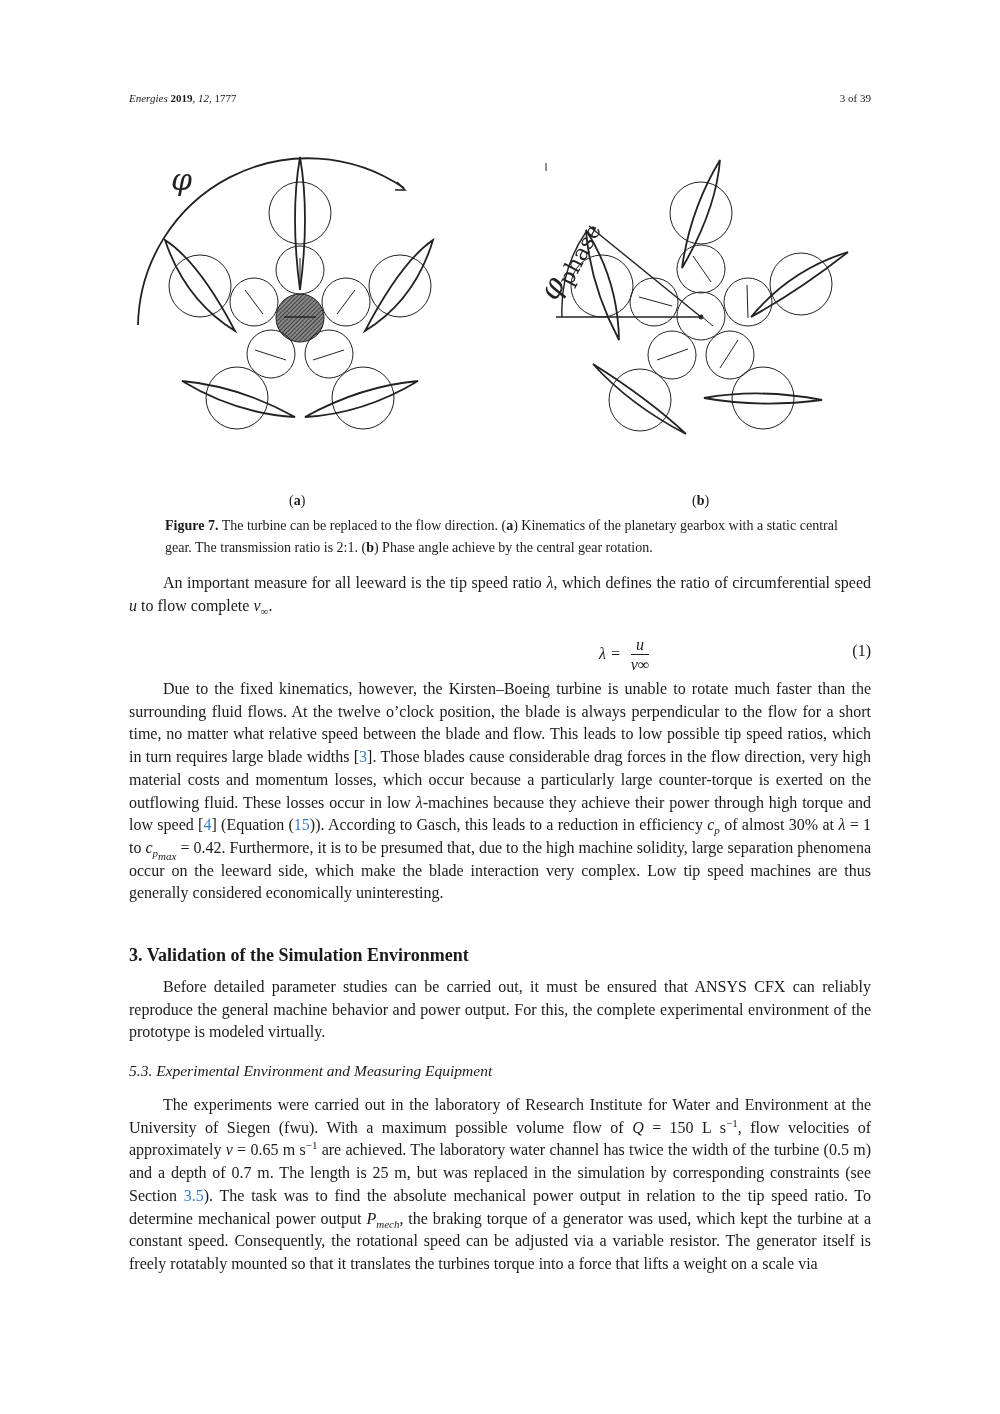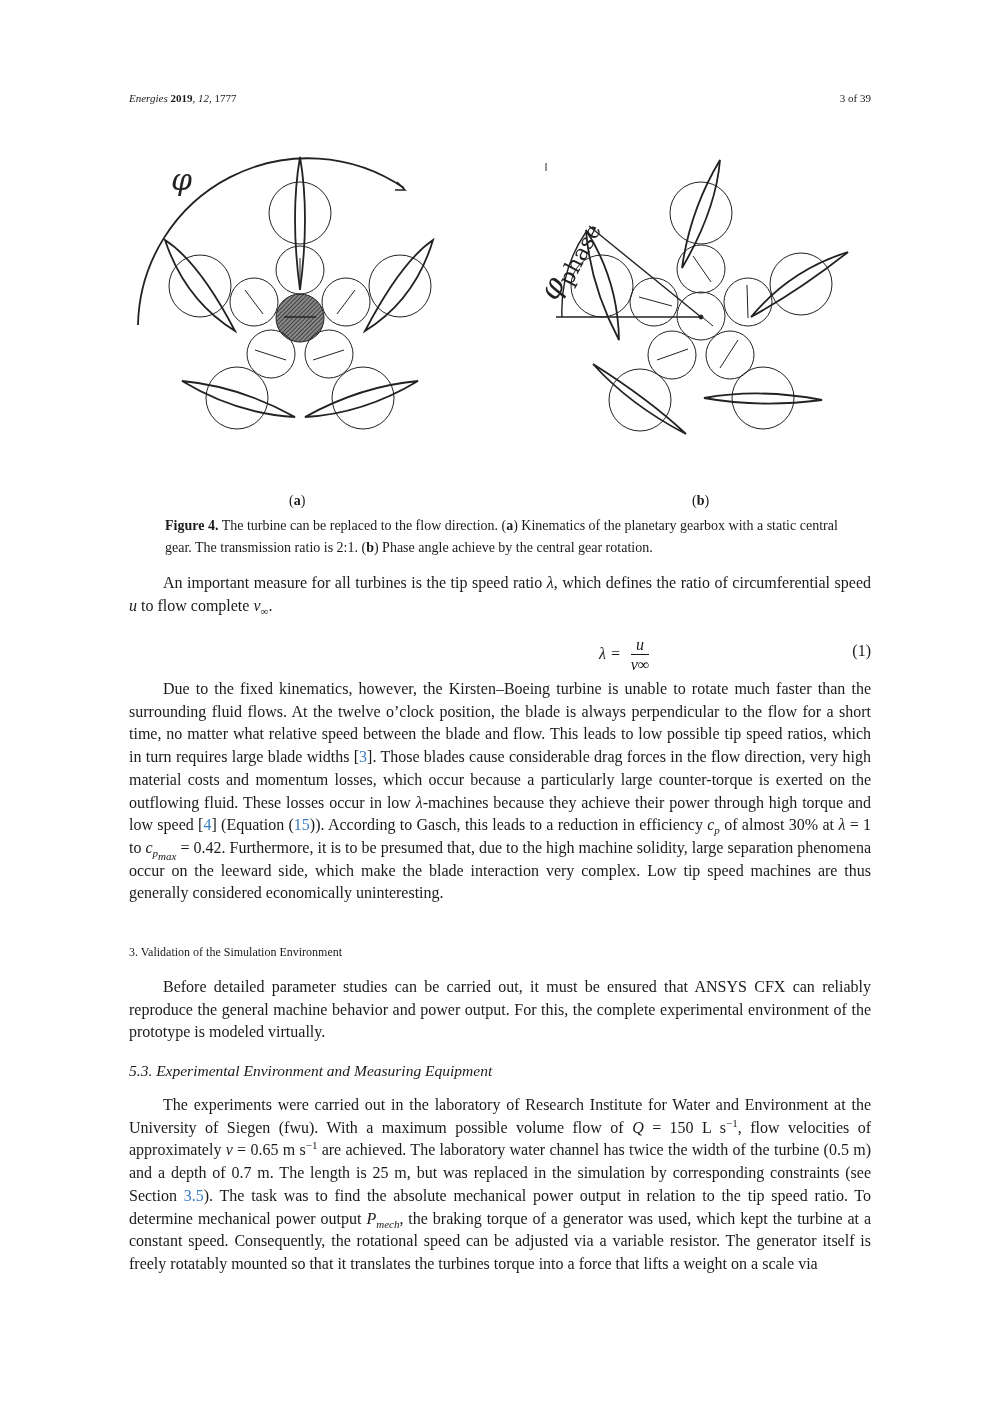--- a/index.html
+++ b/index.html
@@ -19,21 +19,21 @@
   .body-text { position: absolute; left: 129px; width: 742px; font-size: 16px; line-height: 22.7px; text-align: justify; }
   .indent { text-indent: 34px; }
   .eq { position: absolute; top: 630px; left: 129px; width: 742px; height: 44px; font-size: 16px; }
   .eq .formula { position: absolute; left: 470px; top: 6px; }
   .eq .frac { display: inline-block; vertical-align: middle; text-align: center; margin-left: 6px; }
   .eq .num { display: block; font-style: italic; border-bottom: 1px solid #1a1a1a; padding: 0 4px; line-height: 18px; }
   .eq .den { display: block; font-style: italic; line-height: 20px; }
   .eq .eqnum { position: absolute; right: 0; top: 12px; }
   .it { font-style: italic; }
   .link { color: #3a7dc1; }
-  .h1 { position: absolute; top: 945px; left: 129px; font-size: 12px; font-weight: normal; }
+  .h1 { position: absolute; top: 945px; left: 129px; font-size: 18px; font-weight: bold; }
   .h2 { position: absolute; top: 1062px; left: 129px; font-size: 15.5px; font-style: italic; }
   sub, sup { font-size: 11px; line-height: 0; }
 </style>
 </head>
 <body>
 
 <div class="hdr hdr-left">
   <span class="it">Energies</span>
   <b>2019</b>,
   <span class="it">12</span>,
@@ -125,26 +125,26 @@
       <text font-family="DejaVu Serif, serif" font-size="30" font-style="italic" fill="#222">φ</text>
       <text x="20" y="6" font-family="DejaVu Serif, serif" font-size="22" fill="#222">phase</text>
     </g>
   </svg>
 </div>
 
 <div class="sublabel" style="left:289px">(<b>a</b>)</div>
 <div class="sublabel" style="left:692px">(<b>b</b>)</div>
 
 <div class="caption">
-  <b>Figure 4.</b>
+  <b>Figure 7.</b>
   <span>The turbine can be replaced to the flow direction. (</span><b>a</b><span>) Kinematics of the planetary gearbox with a static central gear. The transmission ratio is 2:1. (</span><b>b</b><span>) Phase angle achieve by the central gear rotation.</span>
 </div>
 
 <div class="body-text indent" style="top:572px">
-  <span>An important measure for all turbines is the tip speed ratio </span><span class="it">λ</span><span>, which defines the ratio of circumferential speed </span><span class="it">u</span><span> to flow complete </span><span class="it">v</span><sub>∞</sub><span>.</span>
+  <span>An important measure for all leeward is the tip speed ratio </span><span class="it">λ</span><span>, which defines the ratio of circumferential speed </span><span class="it">u</span><span> to flow complete </span><span class="it">v</span><sub>∞</sub><span>.</span>
 </div>
 
 <div class="eq">
   <span class="formula">
     <span class="it">λ =</span>
     <span class="frac">
       <span class="num">u</span>
       <span class="den">v∞</span>
     </span>
   </span>

